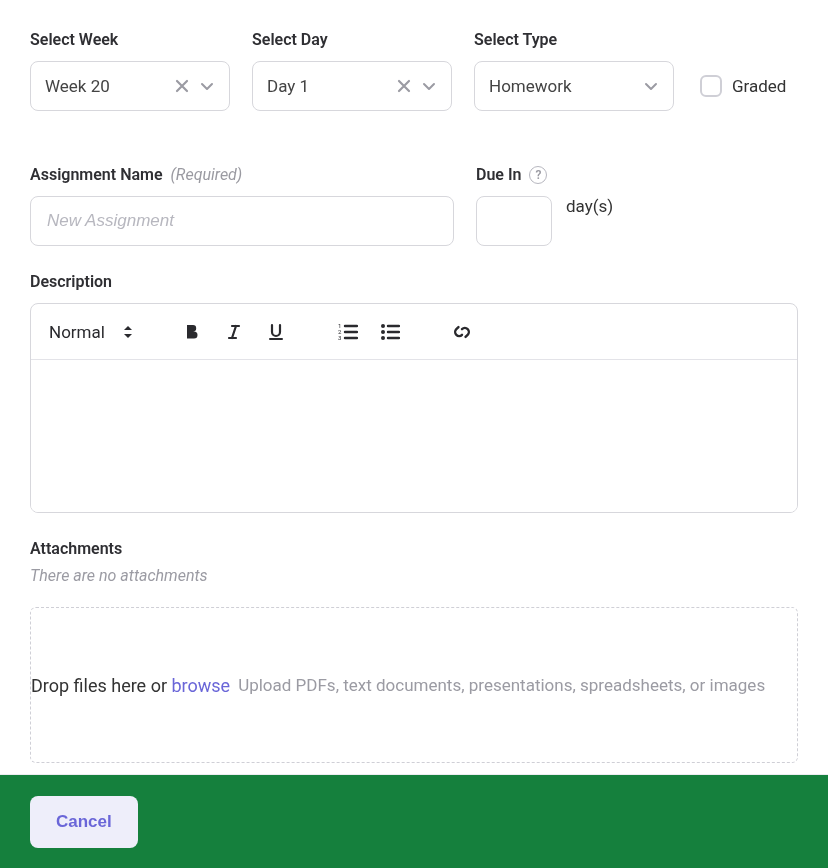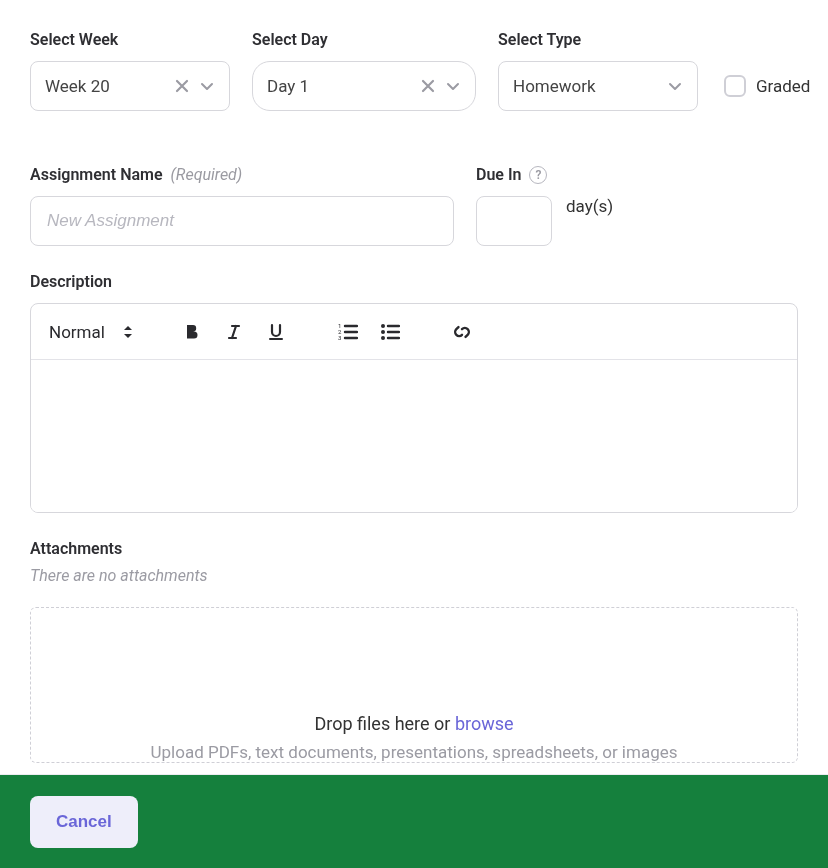--- a/index.html
+++ b/index.html
@@ -47,21 +47,21 @@
       color: #444;
       background: #fff;
       cursor: pointer;
       gap: 10px;
     }
     .select .value { flex: 1; }
     .select .clear, .select .chev { color: #9b9ba3; display: flex; align-items: center; }
     .select .clear svg, .select .chev svg { display: block; }
 
     .w-week { width: 200px; }
-    .w-day { width: 224px; border-radius: 18px; }
+    .w-day { width: 200px; }
     .w-type { width: 200px; }
 
     .checkbox-wrap {
       display: flex;
       align-items: center;
       height: 50px;
       gap: 10px;
       margin-left: 4px;
     }
     .checkbox {
@@ -145,23 +145,23 @@
 
     .attachments-section { margin-top: 20px; }
     .attach-title { font-size: 16px; font-weight: 600; color: #2f2f33; margin-bottom: 8px; }
     .attach-empty { font-style: italic; color: #9b9ba3; font-size: 16px; margin-bottom: 22px; }
     .dropzone {
       width: 768px;
       height: 156px;
       border: 1px dashed #cfcfd6;
       border-radius: 6px;
       display: flex;
-      flex-direction: column;
-      align-items: center;
-      justify-content: flex-end;
+      flex-direction: row;
+      align-items: center;
+      justify-content: flex-start;
       gap: 8px;
       cursor: pointer;
     }
     .dz-main { font-size: 18px; color: #333; }
     .dz-main .browse { color: #6a66d8; }
     .dz-sub { font-size: 17px; color: #9b9ba3; }
 
     .footer {
       position: absolute;
       left: 0; right: 0; bottom: 0;

